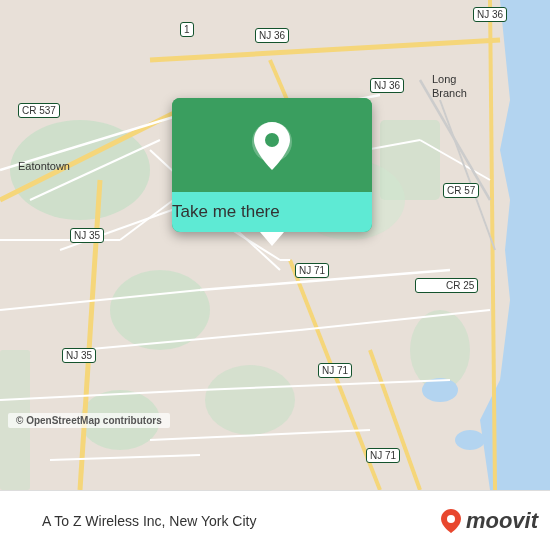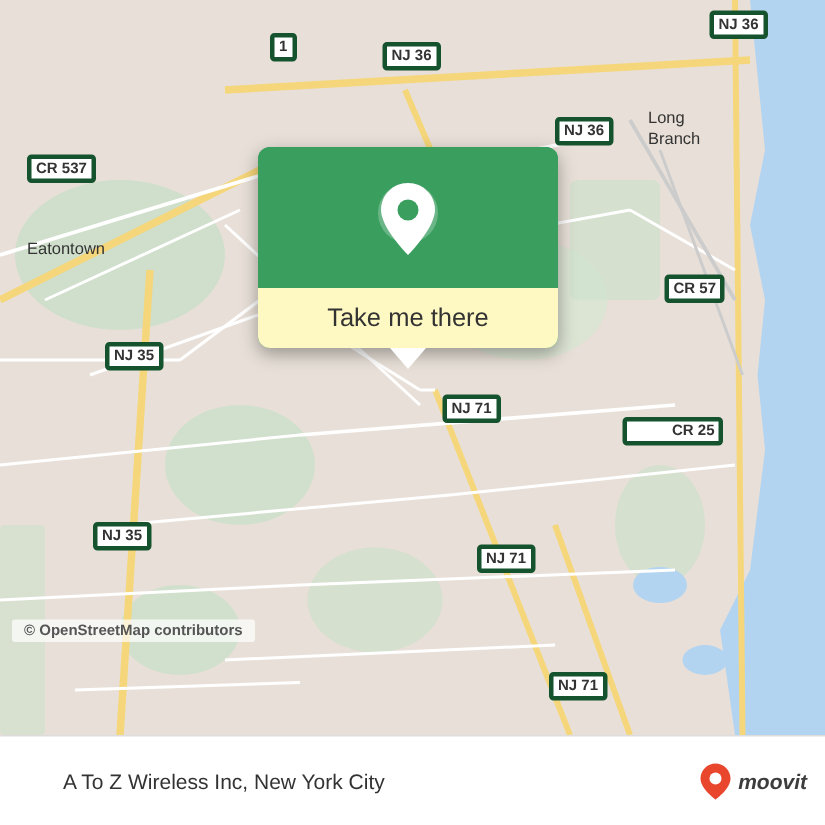--- a/index.html
+++ b/index.html
@@ -42,21 +42,21 @@
     }
 
     .moovit-logo {
       display: flex;
       align-items: center;
       gap: 4px;
       margin-left: auto;
     }
 
     .moovit-text {
-      font-size: 14px;
+      font-size: 22px;
       font-weight: bold;
       color: #3d3d3d;
       font-style: italic;
     }
 
     .info-text {
       font-size: 14px;
       color: #333;
       flex: 1;
       margin-left: 30px;
@@ -91,22 +91,21 @@
     .map-popup-icon-area {
       background: #3a9e5f;
       display: flex;
       align-items: center;
       justify-content: center;
       padding: 22px 0 18px 0;
       border-radius: 8px 8px 0 0;
     }
 
     .map-popup-label {
-      background: #fef9c3;
-      text-align: center;
+      background: #5eead4;
       padding: 10px 0;
       border-radius: 0 0 8px 8px;
     }
 
     .map-popup-label span {
       font-size: 17px;
       font-weight: 500;
       color: #333;
     }
 
@@ -122,25 +121,25 @@
       border-left: 12px solid transparent;
       border-right: 12px solid transparent;
       border-top: 14px solid white;
     }
 
     
     .road-label {
       position: absolute;
       font-size: 10px;
       background: white;
-      border: 3px solid #14532d;
+      border: 1px solid #14532d;
       border-radius: 3px;
       padding: 1px 3px;
       color: #333;
-      font-weight: bold;
+      font-weight: normal;
       white-space: nowrap;
     }
 
     
     .place-label {
       position: absolute;
       font-size: 11px;
       color: #333;
       font-weight: 500;
     }

